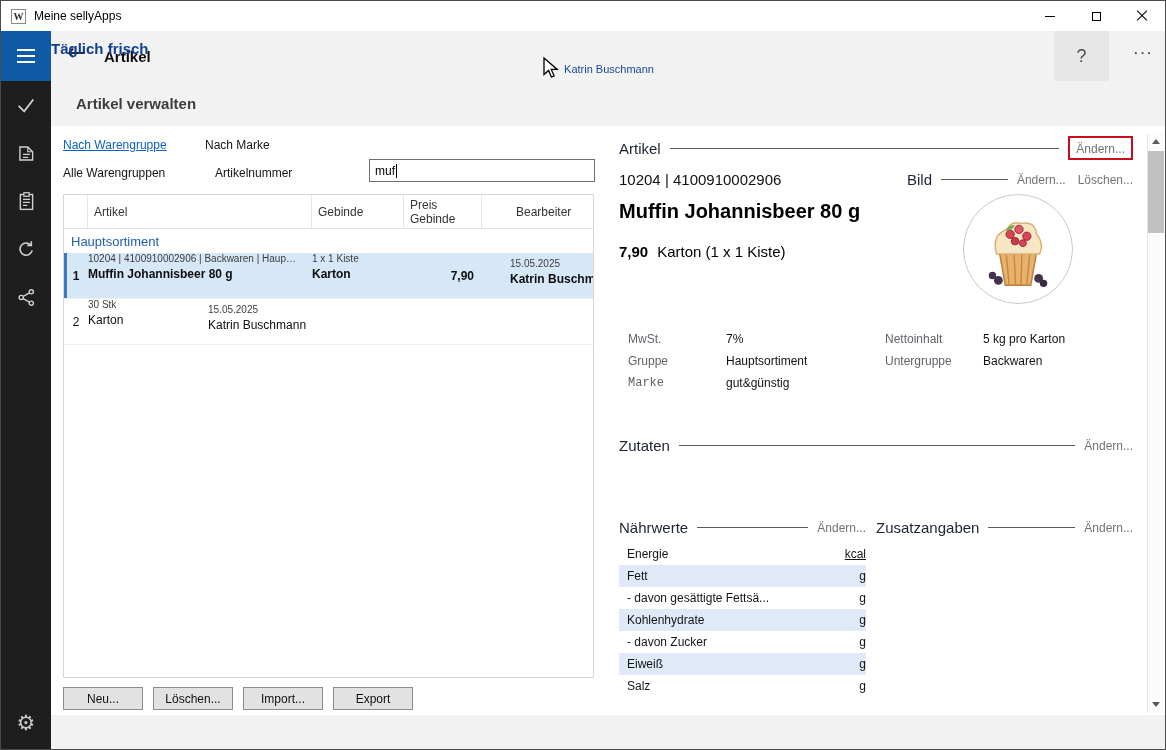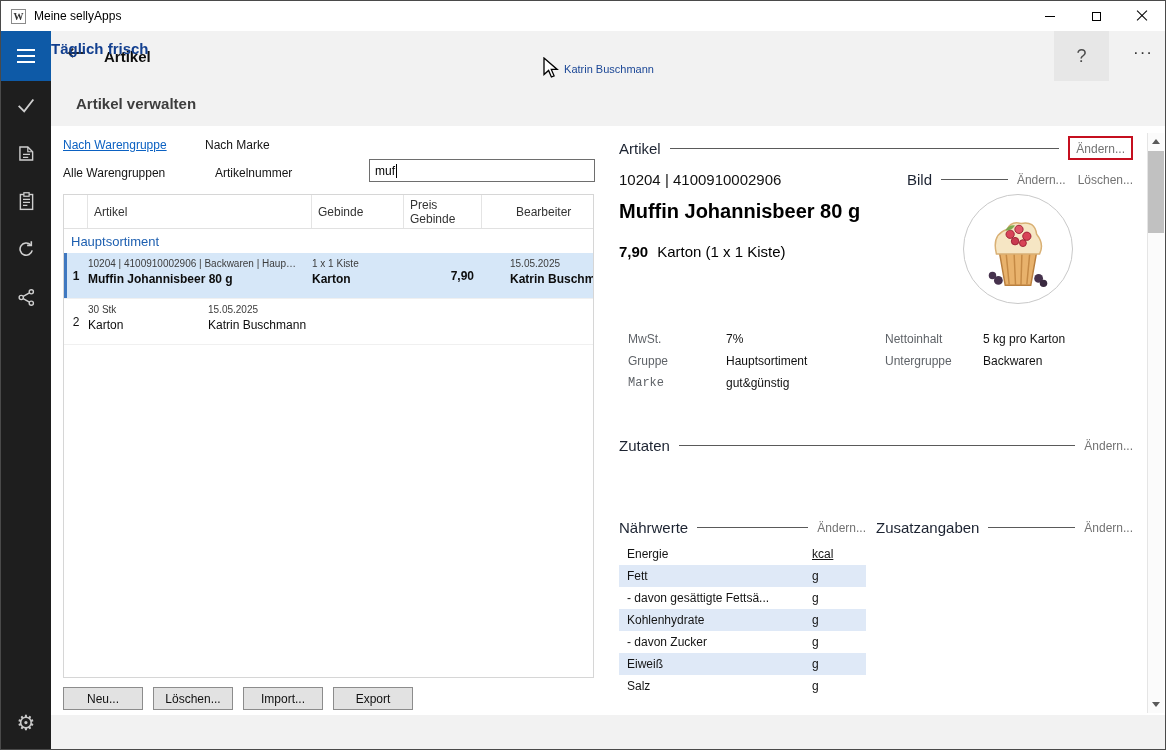--- a/index.html
+++ b/index.html
@@ -61,21 +61,21 @@
   .c-num { width:24px; flex:none; }
   .c-art { width:224px; flex:none; }
   .c-bun { width:92px; flex:none; }
   .c-pr  { width:78px; flex:none; }
   .c-ed  { flex:1; min-width:0; overflow:hidden; }
   .price-head { line-height:14px; padding-top:1px; }
   .group-row { height:24px; display:flex; align-items:center; padding-left:7px; font-size:13px; color:#1d5fb0; cursor:pointer; }
   .t-row { display:flex; height:46px; border-bottom:1px solid #f0f0f0; cursor:pointer; }
   .t-row.selected { background:#d6e7f8; box-shadow:inset 3px 0 0 #3f78c0; }
   .t-row .c-num { display:flex; align-items:center; justify-content:center; font-size:12px; color:#111; }
-  .cell-2line { padding-top:5px; overflow:hidden; }
+  .cell-2line { overflow:hidden; }
   .meta { font-size:10px; color:#3c3c3c; white-space:nowrap; overflow:hidden; }
   .name { font-size:12px; color:#0d0d0d; margin-top:3px; white-space:nowrap; overflow:hidden; }
   .t-row.selected .name, .t-row.selected .bundle, .t-row.selected .editor, .t-row.selected .price-val, .t-row.selected .c-num { font-weight:700; }
   .bundle { font-size:12px; color:#0d0d0d; margin-top:3px; white-space:nowrap; }
   .c-pr { display:flex; align-items:center; justify-content:flex-end; padding-right:8px; }
   .price-val { font-size:12px; color:#0d0d0d; }
   .ed-inner { padding:5px 0 0 28px; white-space:nowrap; }
   .editor { font-size:12px; color:#0d0d0d; margin-top:3px; white-space:nowrap; }
 
   
@@ -100,21 +100,21 @@
   .img-circle { width:110px; height:110px; border-radius:50%; border:1px solid #c9c9c9; background:#fff; overflow:hidden;
                 display:flex; align-items:center; justify-content:center; }
 
   .f-label { font-size:12px; color:#5f6368; }
   .f-value { font-size:12px; color:#111; }
 
   .nutri { width:247px; }
   .n-row { display:flex; align-items:center; height:22px; font-size:12px; color:#141414; }
   .n-row:nth-child(even) { background:#dfe9f7; }
   .n-label { flex:1; padding-left:8px; white-space:nowrap; overflow:hidden; }
-  .n-unit { width:54px; text-align:left;text-decoration:underline; }
+  .n-unit { width:54px; text-align:right;text-decoration:underline; }
 
   
   .scrollbar { position:absolute; left:1146px; top:132px; width:17px; height:580px; background:#fbfbfb; border-left:1px solid #e5e5e5; }
   .sb-arrow { position:absolute; left:0; width:16px; height:17px; display:flex; align-items:center; justify-content:center; cursor:pointer; }
   .sb-up { top:0; }
   .sb-down { bottom:0; }
   .tri-up { width:0; height:0; border-left:4px solid transparent; border-right:4px solid transparent; border-bottom:5px solid #5a5a5a; }
   .tri-down { width:0; height:0; border-left:4px solid transparent; border-right:4px solid transparent; border-top:5px solid #5a5a5a; }
   .sb-thumb { position:absolute; left:0; top:18px; width:16px; height:82px; background:#c1c1c1; cursor:pointer; }
 

